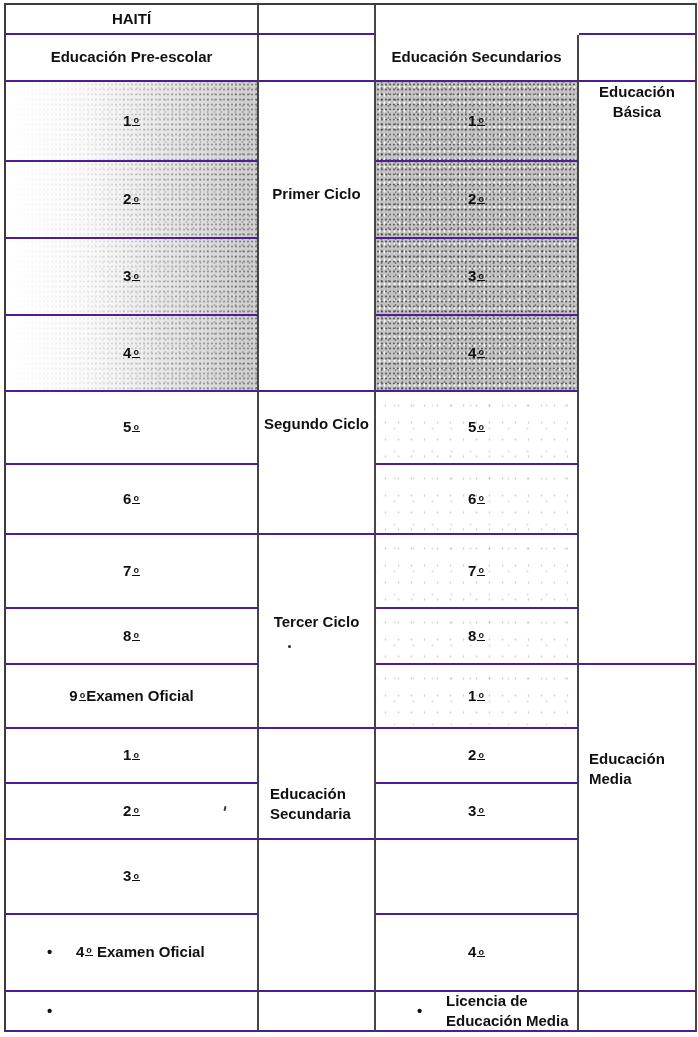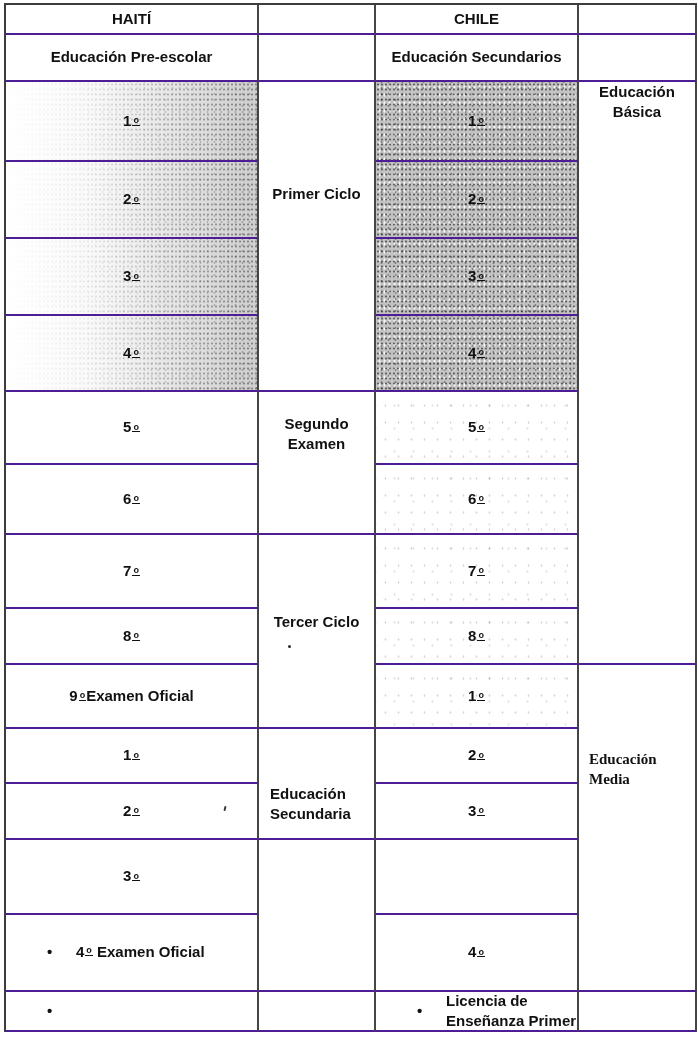--- a/index.html
+++ b/index.html
@@ -36,21 +36,21 @@
     position: relative;
     overflow: hidden;
   }
   .top-align { align-items: flex-start; }
   
   .pad-primer    { padding-top: 102px; }
   .pad-segundo   { padding-top: 22px; }
   .pad-tercer    { padding-top: 77px; }
   .pad-secundaria{ padding-top: 55px; }
   .pad-basica    { }
-  .pad-media     { padding-top: 84px; justify-content: flex-start; text-align: left; padding-left: 10px; font-family: Liberation Serif, serif; }
+  .pad-media     { padding-top: 84px; justify-content: flex-start; text-align: left; padding-left: 10px; }
   .left-label    { justify-content: flex-start; text-align: left; padding-left: 11px; }
 
   
   .shade-haiti {
     background:
       linear-gradient(90deg, #ffffff 0%, rgba(255,255,255,0.82) 30%, rgba(255,255,255,0.35) 62%, rgba(255,255,255,0) 95%),
       radial-gradient(rgba(20,20,20,0.42) 0.6px, transparent 1.15px),
       radial-gradient(rgba(40,40,40,0.30) 0.7px, transparent 1.3px),
       linear-gradient(90deg, #efefef 0%, #dedede 55%, #cfcfcf 100%);
     background-size: 100% 100%, 4px 5px, 7px 6px, 100% 100%;
@@ -120,21 +120,20 @@
     border-radius: 1px;
   }
 </style>
 </head>
 <body>
 
 <div class="scan-table">
 
   <div class="cell" style="grid-area:1/1">HAITÍ</div>
   <div class="cell" style="grid-area:1/2"></div>
-  <div class="cell" style="grid-area:1/3">CHILE</div>
   <div class="cell" style="grid-area:1/4"></div>
 
   <div class="cell" style="grid-area:2/1">Educación Pre-escolar</div>
   <div class="cell" style="grid-area:2/2"></div>
   <div class="cell" style="grid-area:2/3">Educación Secundarios</div>
   <div class="cell" style="grid-area:2/4"></div>
 
   <div class="cell shade-haiti" style="grid-area:3/1">1<span class="ord">o</span></div>
   <div class="cell shade-haiti" style="grid-area:4/1">2<span class="ord">o</span></div>
   <div class="cell shade-haiti" style="grid-area:5/1">3<span class="ord">o</span></div>
@@ -151,21 +150,21 @@
   <div class="cell" style="grid-area:14/1">3<span class="ord">o</span></div>
   <div class="cell bullet-row" style="grid-area:15/1">
     <span class="bullet-glyph">•</span>
     <span class="bullet-text-wide">4<span class="ord">o</span> Examen Oficial</span>
   </div>
   <div class="cell bullet-row" style="grid-area:16/1">
     <span class="bullet-glyph">•</span>
   </div>
 
   <div class="cell top-align pad-primer" style="grid-area:3/2/7/3">Primer Ciclo</div>
-  <div class="cell top-align pad-segundo" style="grid-area:7/2/9/3">Segundo Examen</div>
+  <div class="cell top-align pad-segundo" style="grid-area:7/2/9/3">Segundo Ciclo</div>
   <div class="cell top-align pad-tercer tercer-dot" style="grid-area:9/2/12/3">Tercer Ciclo</div>
   <div class="cell top-align pad-secundaria left-label" style="grid-area:12/2/14/3">Educación Secundaria</div>
   <div class="cell" style="grid-area:14/2/16/3"></div>
   <div class="cell" style="grid-area:16/2"></div>
 
   <div class="cell shade-chile" style="grid-area:3/3">1<span class="ord">o</span></div>
   <div class="cell shade-chile" style="grid-area:4/3">2<span class="ord">o</span></div>
   <div class="cell shade-chile" style="grid-area:5/3">3<span class="ord">o</span></div>
   <div class="cell shade-chile" style="grid-area:6/3">4<span class="ord">o</span></div>
 
@@ -174,20 +173,20 @@
   <div class="cell speckle" style="grid-area:9/3">7<span class="ord">o</span></div>
   <div class="cell speckle" style="grid-area:10/3">8<span class="ord">o</span></div>
 
   <div class="cell speckle" style="grid-area:11/3">1<span class="ord">o</span></div>
   <div class="cell" style="grid-area:12/3">2<span class="ord">o</span></div>
   <div class="cell" style="grid-area:13/3">3<span class="ord">o</span></div>
   <div class="cell" style="grid-area:14/3"></div>
   <div class="cell" style="grid-area:15/3">4<span class="ord">o</span></div>
   <div class="cell bullet-row" style="grid-area:16/3">
     <span class="bullet-glyph">•</span>
-    <span class="bullet-text-narrow">Licencia de Enseñanza Primer</span>
+    <span class="bullet-text-narrow">Licencia de Educación Media</span>
   </div>
 
   <div class="cell top-align pad-basica" style="grid-area:3/4/11/5">Educación Básica</div>
   <div class="cell top-align pad-media" style="grid-area:11/4/16/5">Educación Media</div>
   <div class="cell" style="grid-area:16/4"></div>
 
 </div>
 
 </body></html>

